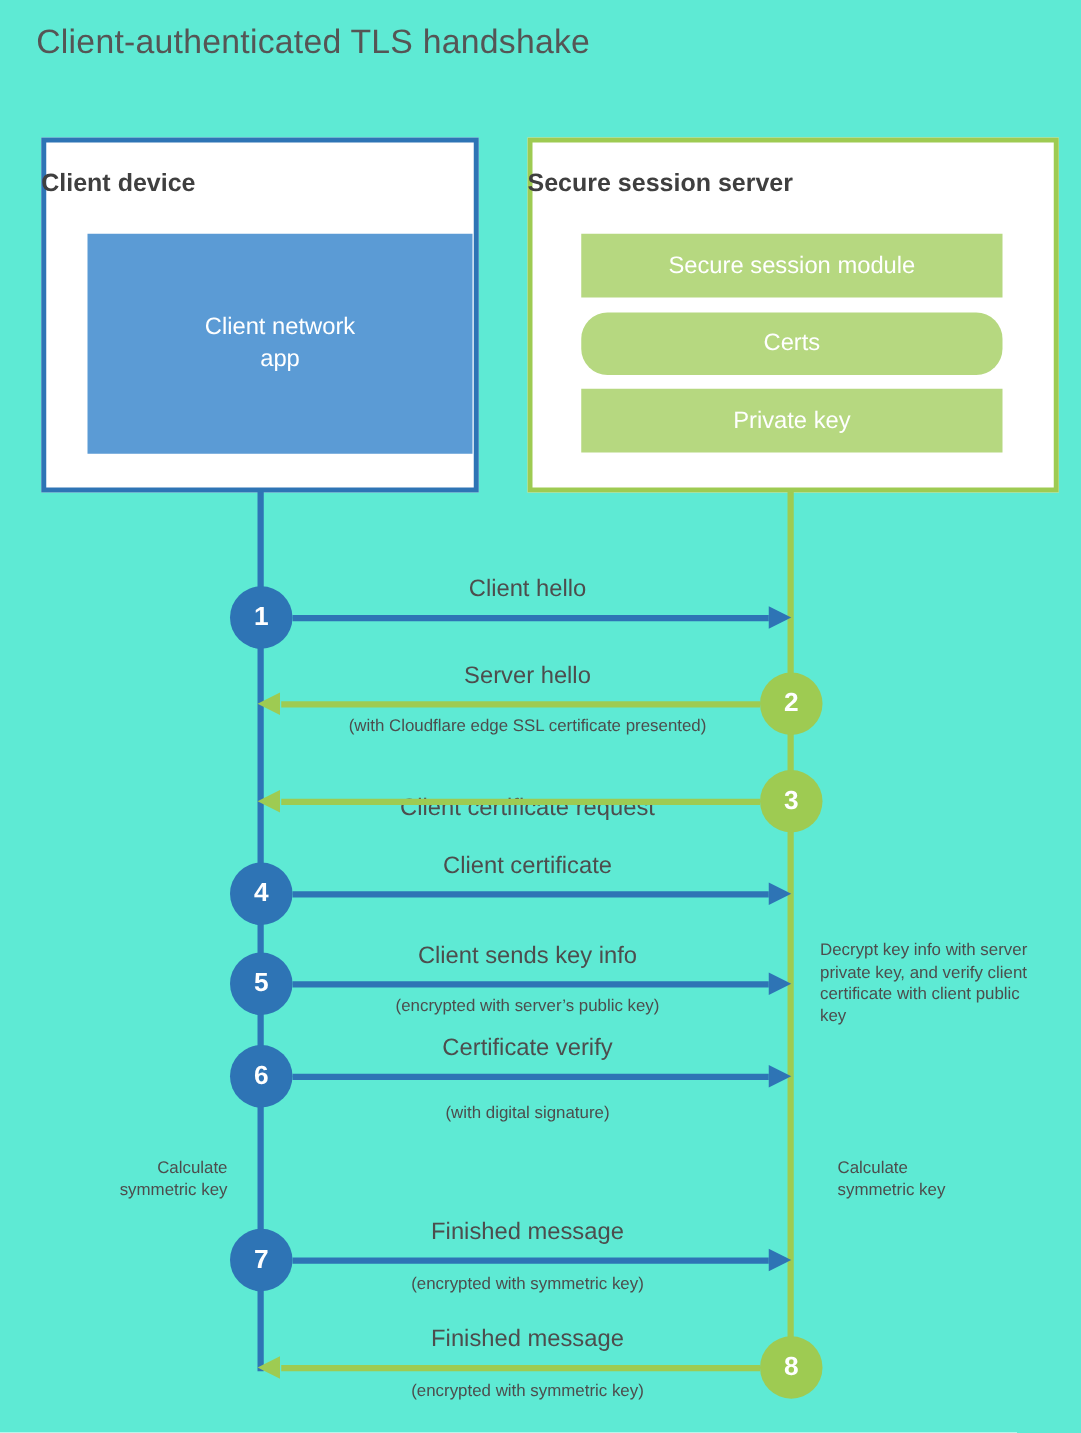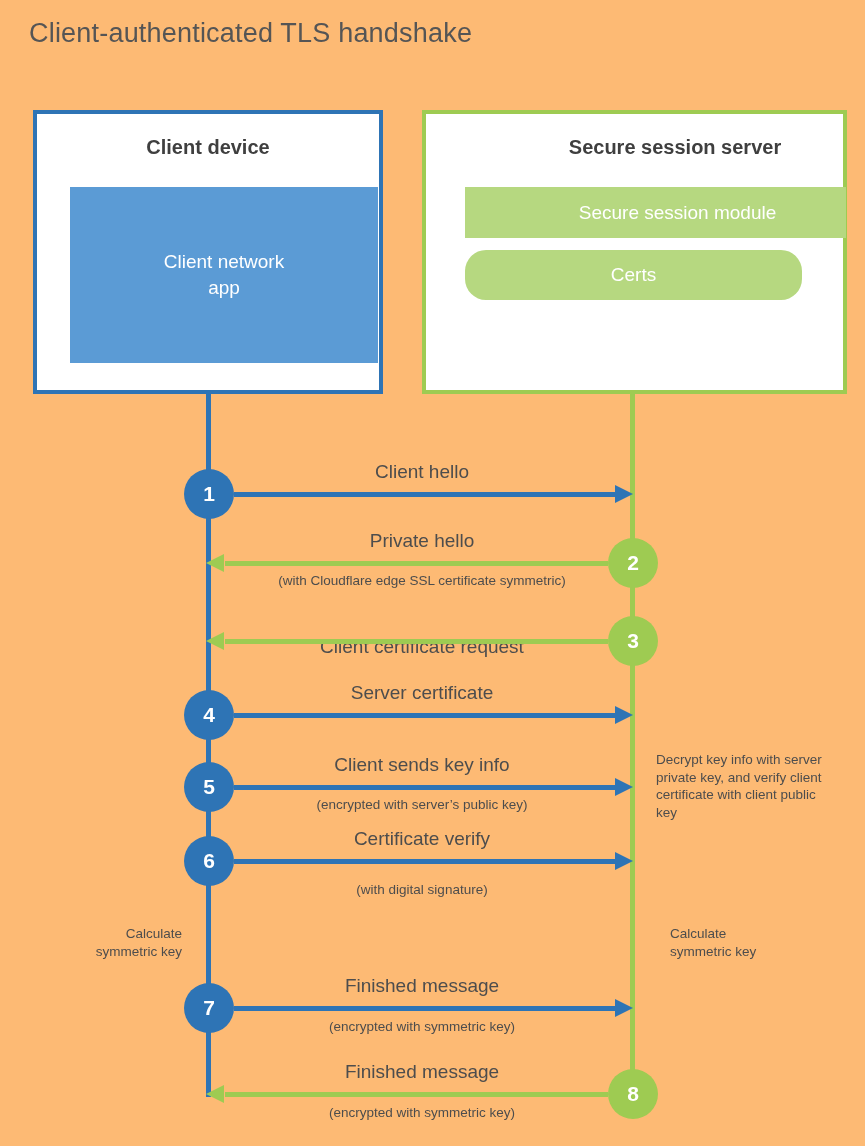--- a/index.html
+++ b/index.html
@@ -1,35 +1,35 @@
 <!DOCTYPE html>
 <html><head>
 <meta charset="utf-8">
 <style>
   html,body{margin:0;padding:0;background:#ffffff;}
   #canvas{
     position:relative;
     width:865px;height:1146px;
-    background:#fdba74;
+    background:#5eead4;
     font-family:"Liberation Sans", sans-serif;
     overflow:hidden;
     --blue:#2e74b5; --blue-fill:#5b9bd5; --green:#9ecb52; --green-fill:#b6d880;
     --ink:#3f3f3f; --label:#4d4d4d;
   }
   .abs{position:absolute;}
   .page-title{
     left:29px;top:18px;width:700px;
     font-size:27px;font-weight:300;color:#555555;letter-spacing:0.2px;
   }
   
   .actor-box{box-sizing:border-box;background:#ffffff;}
   .client-box{left:33px;top:110px;width:350px;height:284px;border:4px solid var(--blue);}
   .server-box{left:422px;top:110px;width:425px;height:284px;border:4px solid var(--green);}
   .actor-title{
-    width:100%;text-align:center;top:136px;
+    width:100%;top:136px;
     font-size:20px;font-weight:bold;color:var(--ink);
   }
   .client-title{left:33px;width:350px;}
   .server-title{left:422px;width:506px;}
   .inner-blue{
     left:70px;top:187px;width:308px;height:176px;
     background:var(--blue-fill);
     display:flex;align-items:center;justify-content:center;
     color:#ffffff;font-size:19px;text-align:center;white-space:pre-line;line-height:26px;
   }
@@ -74,46 +74,47 @@
 
   <div class="abs page-title">Client-authenticated TLS handshake</div>
 
   <div class="abs actor-box client-box"></div>
   <div class="abs actor-title client-title">Client device</div>
   <div class="abs inner-blue">Client network
 app</div>
 
   <div class="abs actor-box server-box"></div>
   <div class="abs actor-title server-title">Secure session server</div>
-  <div class="abs green-bar" style="top:187px;padding-left:44px;">Secure session module</div>
+  <div class="abs green-bar" style="top:187px;">Secure session module</div>
   <div class="abs green-bar" style="top:250px;height:50px;border-radius:21px;">Certs</div>
+  <div class="abs green-bar" style="top:311px;">Private key</div>
 
   <div class="abs lifeline blue"></div>
   <div class="abs lifeline green"></div>
 
   <div class="abs bar blue" style="top:492px;"></div>
   <div class="abs head right" style="top:485px;"></div>
   <div class="abs circle blue" style="top:469px;">1</div>
   <div class="abs msg" style="top:461px;">Client hello</div>
 
   <div class="abs bar green" style="top:561px;"></div>
   <div class="abs head left" style="top:554px;"></div>
   <div class="abs circle green" style="top:538px;">2</div>
-  <div class="abs msg" style="top:530px;">Private hello</div>
-  <div class="abs sub" style="top:573px;">(with Cloudflare edge SSL certificate symmetric)</div>
+  <div class="abs msg" style="top:530px;">Server hello</div>
+  <div class="abs sub" style="top:573px;">(with Cloudflare edge SSL certificate presented)</div>
 
   <div class="abs bar green" style="top:639px;"></div>
   <div class="abs head left" style="top:632px;"></div>
   <div class="abs circle green" style="top:616px;">3</div>
   <div class="abs msg" style="top:636px;">Client certificate request</div>
 
   <div class="abs bar blue" style="top:713px;"></div>
   <div class="abs head right" style="top:706px;"></div>
   <div class="abs circle blue" style="top:690px;">4</div>
-  <div class="abs msg" style="top:682px;">Server certificate</div>
+  <div class="abs msg" style="top:682px;">Client certificate</div>
 
   <div class="abs bar blue" style="top:785px;"></div>
   <div class="abs head right" style="top:778px;"></div>
   <div class="abs circle blue" style="top:762px;">5</div>
   <div class="abs sub" style="top:797px;">(encrypted with server’s public key)</div>
   <div class="abs msg" style="top:754px;">Client sends key info</div>
 
   <div class="abs bar blue" style="top:859px;"></div>
   <div class="abs head right" style="top:852px;"></div>
   <div class="abs circle blue" style="top:836px;">6</div>

